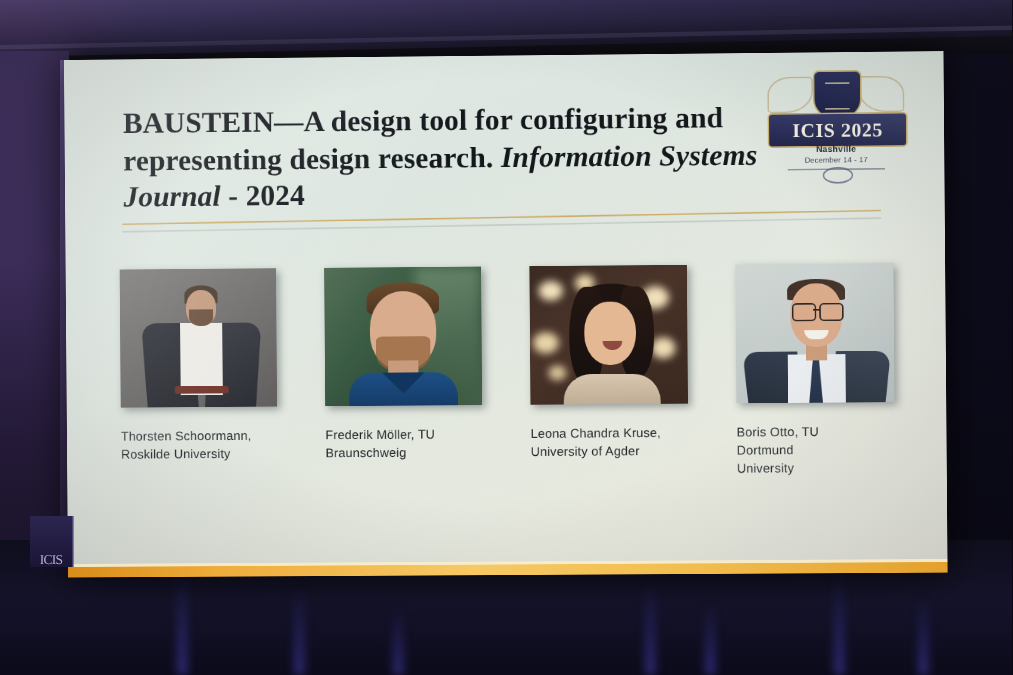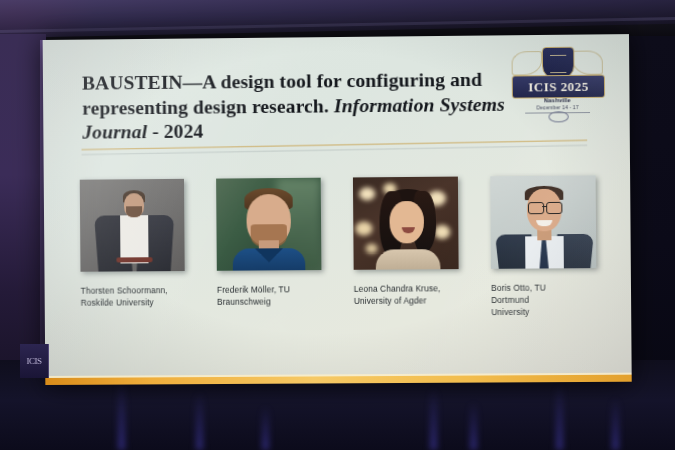--- a/index.html
+++ b/index.html
@@ -152,21 +152,21 @@
   .p4 .tie{position:absolute;left:48px;top:63px;width:9px;height:29px;
     background:linear-gradient(180deg,#24364f,#1a2840);clip-path:polygon(28% 0,72% 0,100% 100%,0 100%);}
   .p4 .jk-l{position:absolute;left:6px;top:58px;width:36px;height:34px;
     background:linear-gradient(180deg,#2b3647,#1f2835);transform:skewX(6deg);border-radius:10px 0 0 0;}
   .p4 .jk-r{position:absolute;left:64px;top:58px;width:36px;height:34px;
     background:linear-gradient(180deg,#2f3a4b,#212a38);transform:skewX(-6deg);border-radius:0 10px 0 0;}
 
   
   .wm{position:absolute;left:20px;top:344px;width:28px;height:34px;
     background:linear-gradient(180deg,#2c2550,#1a1536);border-right:1px solid rgba(180,160,220,.3);
-    display:flex;align-items:center;justify-content:center;}
+    display:flex;align-items:flex-end;justify-content:center;}
   .wm-mark{font-family:"Liberation Serif", serif;font-size:9px;color:#cfc7e8;opacity:.85;letter-spacing:-.5px;}
 </style>
 </head>
 <body>
 
 <div class="stage">
 
   <div class="room"></div>
   <div class="ceiling"></div>
   <div class="ceiling-seam"></div>

